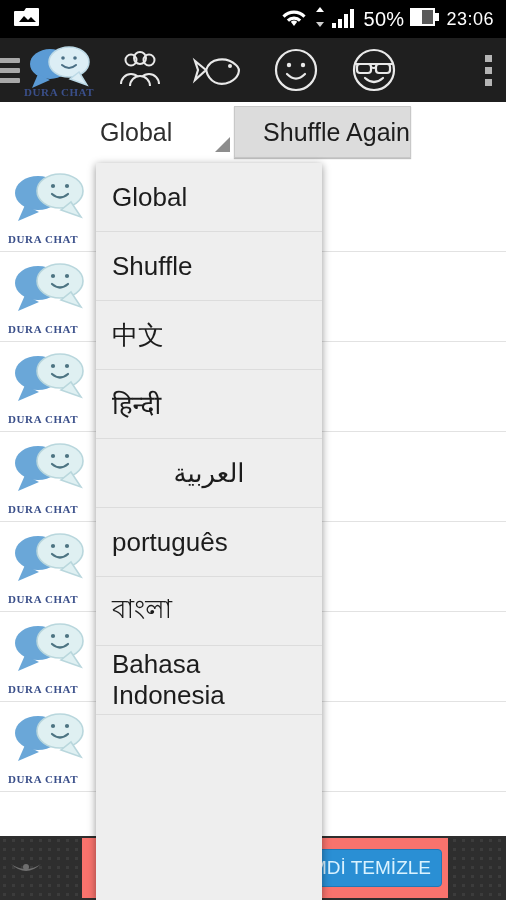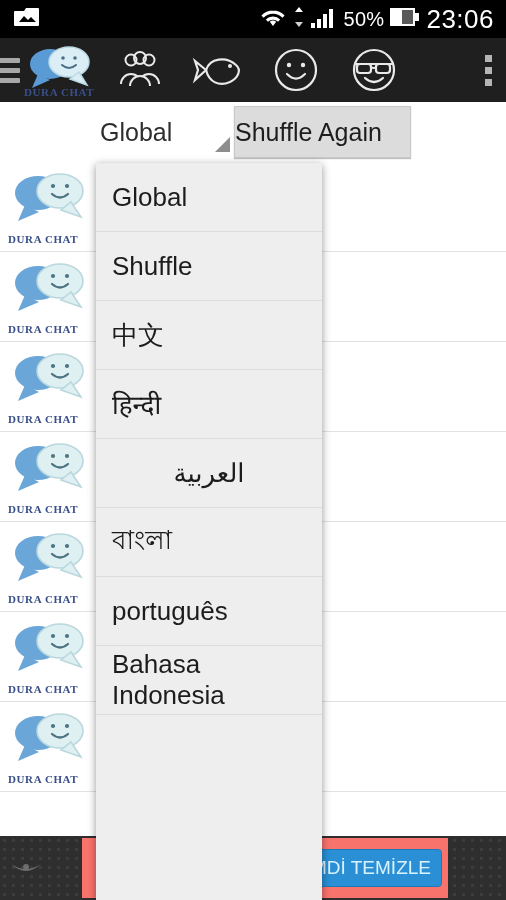--- a/index.html
+++ b/index.html
@@ -25,21 +25,21 @@
   }
   #sb-left { display:flex; align-items:center; padding-left:14px; }
   #sb-right {
     margin-left:auto; display:flex; align-items:center;
     padding-right:12px; gap:6px;
   }
   .sb-text {
     color:#ffffff; font-size:20px; letter-spacing:0.3px;
     font-family:"Liberation Sans", sans-serif;
   }
-  .sb-time { color:#ffffff; font-size:26px; letter-spacing:0.5px; }
+  .sb-time { color:#ffffff; font-size:18px; letter-spacing:0.5px; }
 
   
   #toolbar {
     position:absolute; top:38px; left:0;
     width:506px; height:64px;
     background:#1f1f1f;
     display:flex; align-items:center;
   }
   #hamburger {
     width:26px; margin-left:-6px;
@@ -73,21 +73,21 @@
     position:absolute; right:0; bottom:2px;
     width:0; height:0;
     border-left:15px solid transparent;
     border-bottom:15px solid #8d8d8d;
   }
   #shuffle-btn {
     position:absolute; left:234px; top:106px;
     width:177px; height:52px;
     background:#dcdcdc;
     border:1px solid #c8c8c8;
-    display:flex; align-items:center; justify-content:flex-start;
+    display:flex; align-items:center; justify-content:flex-end;
     color:#1d1d1d; font-size:25px;
     box-shadow:0 1px 1px rgba(0,0,0,.25);
   }
 
   
   #list {
     position:absolute; top:162px; left:0;
     width:506px; height:674px;
     background:#ffffff;
   }
@@ -425,24 +425,24 @@
       <div class="dd-item">
         <span>中文</span>
       </div>
       <div class="dd-item">
         <span>हिन्दी</span>
       </div>
       <div class="dd-item rtl">
         <span>العربية</span>
       </div>
       <div class="dd-item">
+        <span>português</span>
+      </div>
+      <div class="dd-item">
         <span>বাংলা</span>
-      </div>
-      <div class="dd-item">
-        <span>português</span>
       </div>
       <div class="dd-item">
         <span>Bahasa Indonesia</span>
       </div>
     </div>
 
   <div id="ad">
     <div id="ad-eye">
       <svg width="34" height="18" viewBox="0 0 34 18">
         <path d="M2 4 q15 14 30 0 q-15 10 -30 0 z" fill="#6e6e6e"></path>

